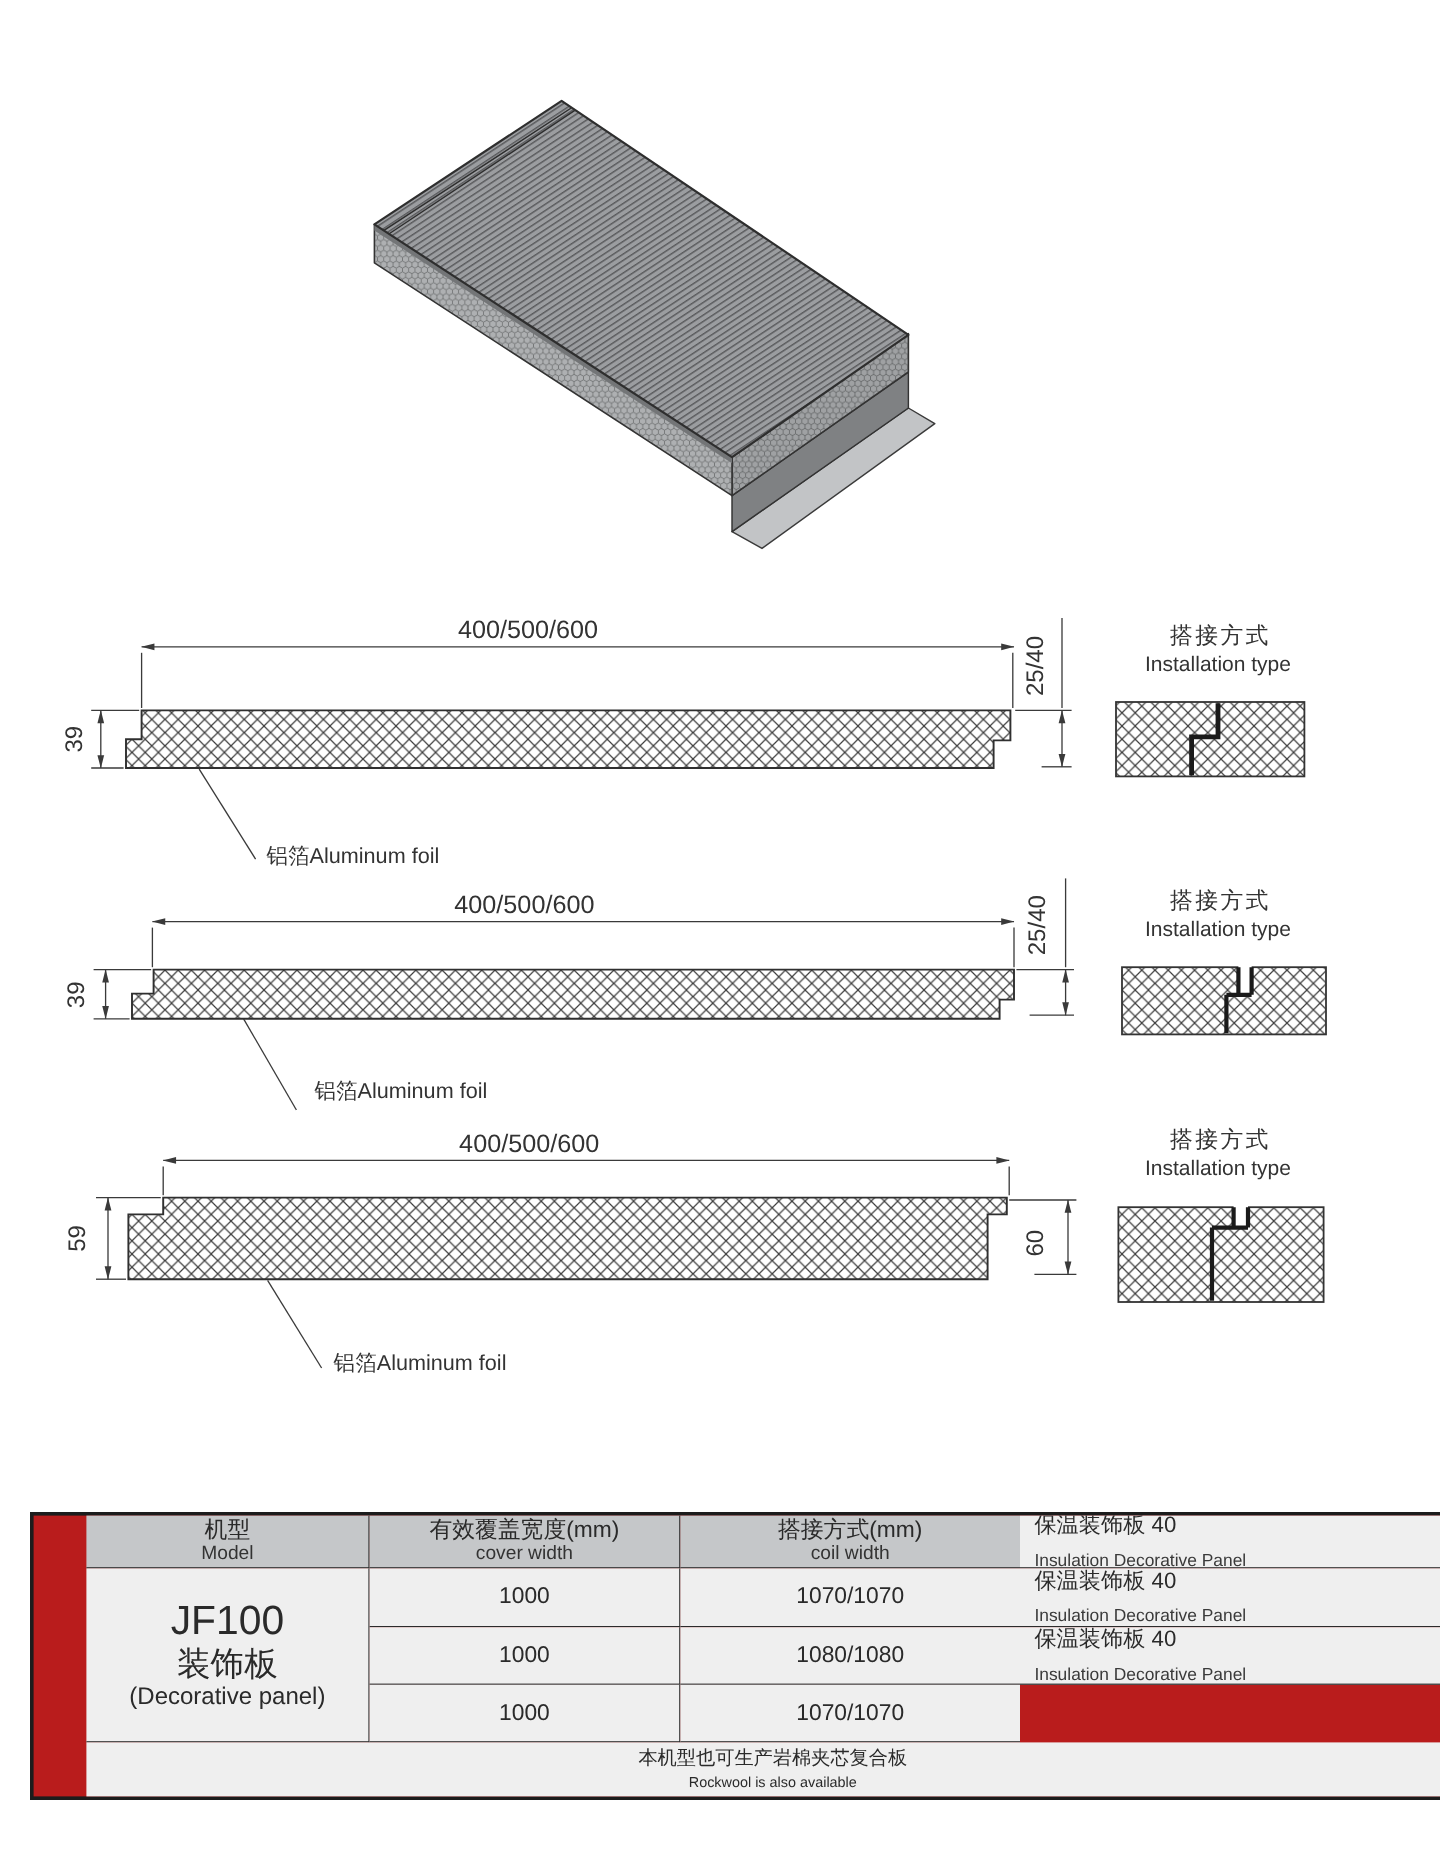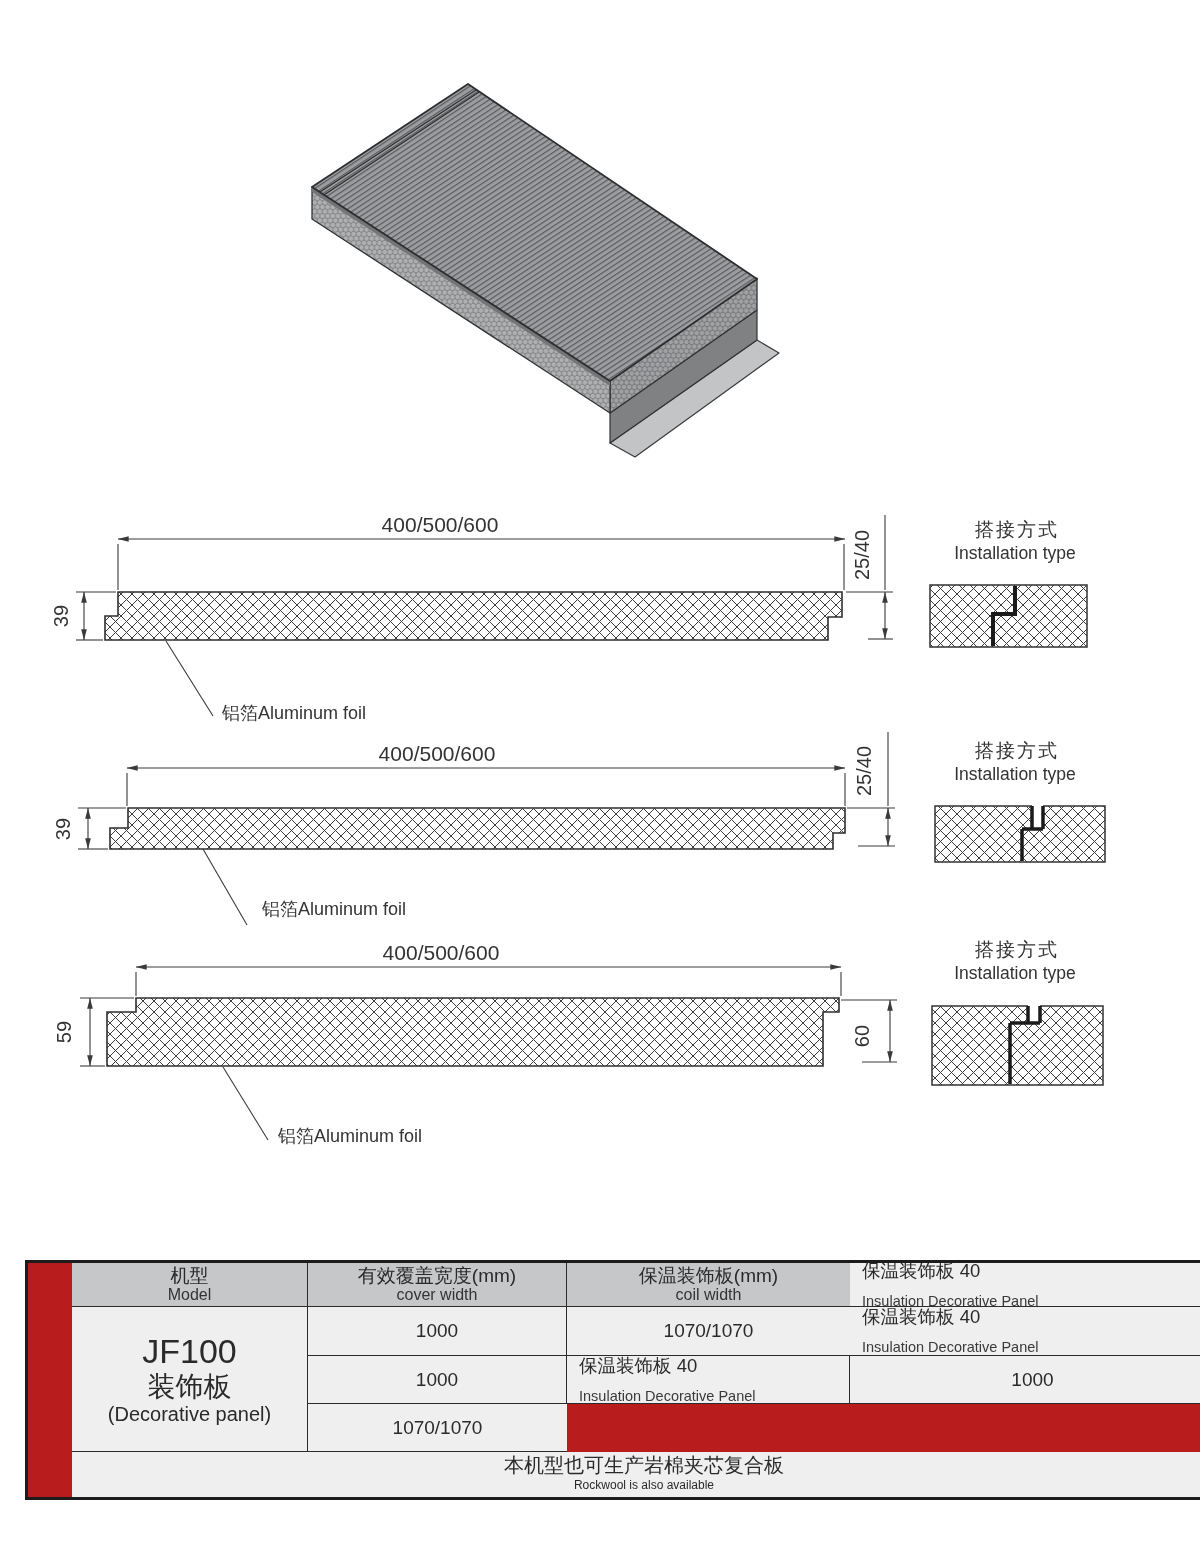--- a/index.html
+++ b/index.html
@@ -32,21 +32,21 @@
   .h-en{font-size:16px;line-height:18px;color:#333;}
   .name-cell{align-items:flex-start;padding-left:12px;}
   .n-zh{font-size:18.5px;line-height:21px;text-align:right;}
   .n-en{font-size:14.5px;line-height:17px;color:#3a3a3a;margin-top:12px;}
   .val{font-size:19px;}
   .model-cell{grid-column:1;grid-row:2/5;align-items:center;}
   .model-code{font-size:34px;line-height:36px;}
   .model-zh{font-size:28px;line-height:24px;margin-top:6px;}
   .model-en{font-size:20px;line-height:23px;margin-top:4px;}
   .footer-cell{grid-column:1/5;border-right:none;border-bottom:none;}
-  .f-zh{font-size:20px;line-height:21px;}
+  .f-zh{font-size:16px;line-height:21px;}
   .f-en{font-size:12px;line-height:19px;}
 </style>
 </head>
 <body>
 
 <svg id="stage" viewBox="0 0 1200 1250">
   <defs>
     <pattern id="xh" width="11" height="11" patternUnits="userSpaceOnUse">
       <path d="M0 11L11 0M0 0L11 11" stroke="#3d3d3d" stroke-width="1" fill="none"></path>
     </pattern>
@@ -173,21 +173,21 @@
 
   <div class="cell hdr">
     <span class="h-zh">机型</span>
     <span class="h-en">Model</span>
   </div>
   <div class="cell hdr">
     <span class="h-zh">有效覆盖宽度(mm)</span>
     <span class="h-en">cover width</span>
   </div>
   <div class="cell hdr last-col">
-    <span class="h-zh">保温装饰板(mm)</span>
+    <span class="h-zh">搭接方式(mm)</span>
     <span class="h-en">coil width</span>
   </div>
 
   <div class="cell model-cell">
     <span class="model-code">JF100</span>
     <span class="model-zh">装饰板</span>
     <span class="model-en">(Decorative panel)</span>
   </div>
 
   <div class="cell name-cell">
@@ -201,20 +201,23 @@
     <span class="val">1070/1070</span>
   </div>
 
   <div class="cell name-cell">
     <span class="n-zh">保温装饰板 40</span>
     <span class="n-en">Insulation Decorative Panel</span>
   </div>
   <div class="cell">
     <span class="val">1000</span>
   </div>
+  <div class="cell last-col">
+    <span class="val">1080/1080</span>
+  </div>
 
   <div class="cell name-cell">
     <span class="n-zh">保温装饰板 40</span>
     <span class="n-en">Insulation Decorative Panel</span>
   </div>
   <div class="cell">
     <span class="val">1000</span>
   </div>
   <div class="cell last-col">
     <span class="val">1070/1070</span>

